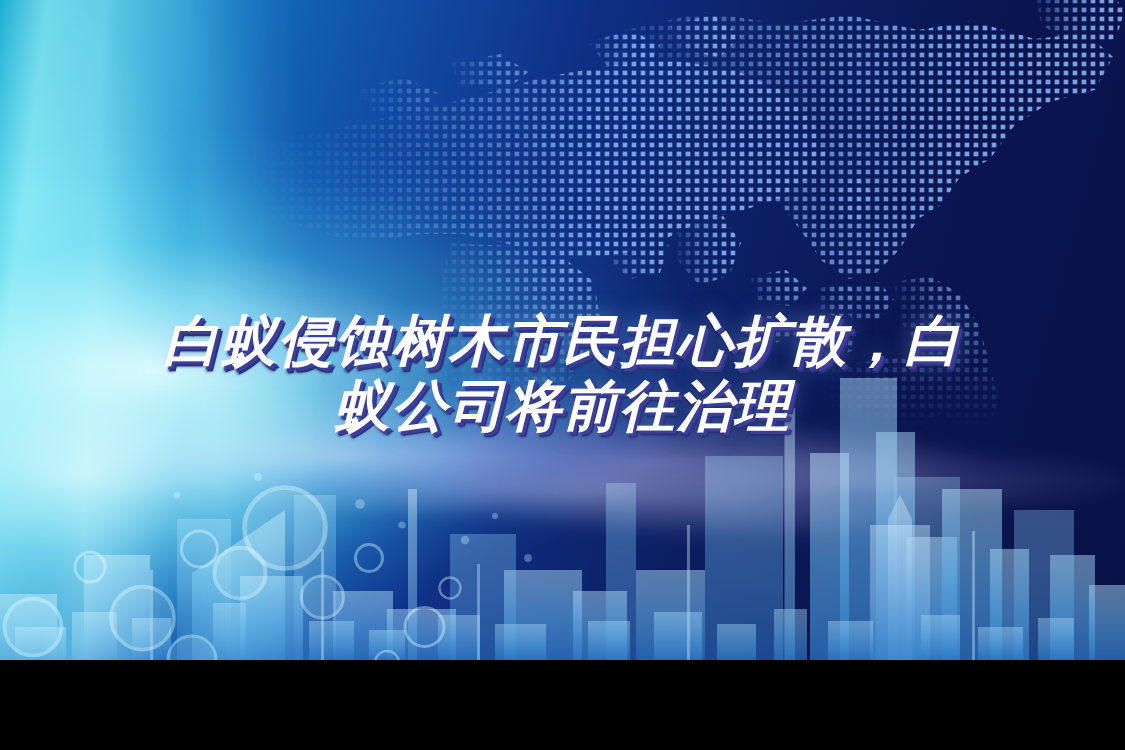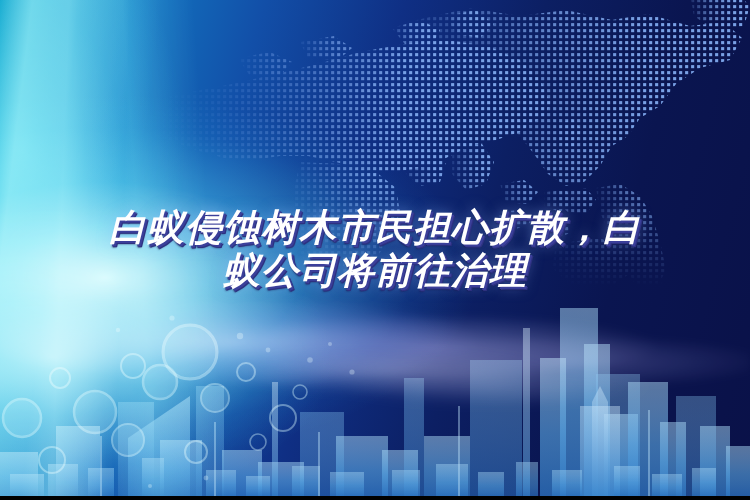--- a/index.html
+++ b/index.html
@@ -1,19 +1,19 @@
 <!DOCTYPE html>
 <html lang="zh"><head>
 <meta charset="utf-8">
 <title>banner</title>
 <style>
   html,body{margin:0;padding:0;background:#000;}
   #stage{
     position:relative;
-    width:750px;height:496px;
+    width:750px;height:440px;
     overflow:hidden;
     font-family:"Liberation Sans","DejaVu Sans",sans-serif;
     background:#0a1048;
     isolation:isolate;
   }
   .layer{position:absolute;inset:0;pointer-events:none;}
 
   
   #base{
     background:

